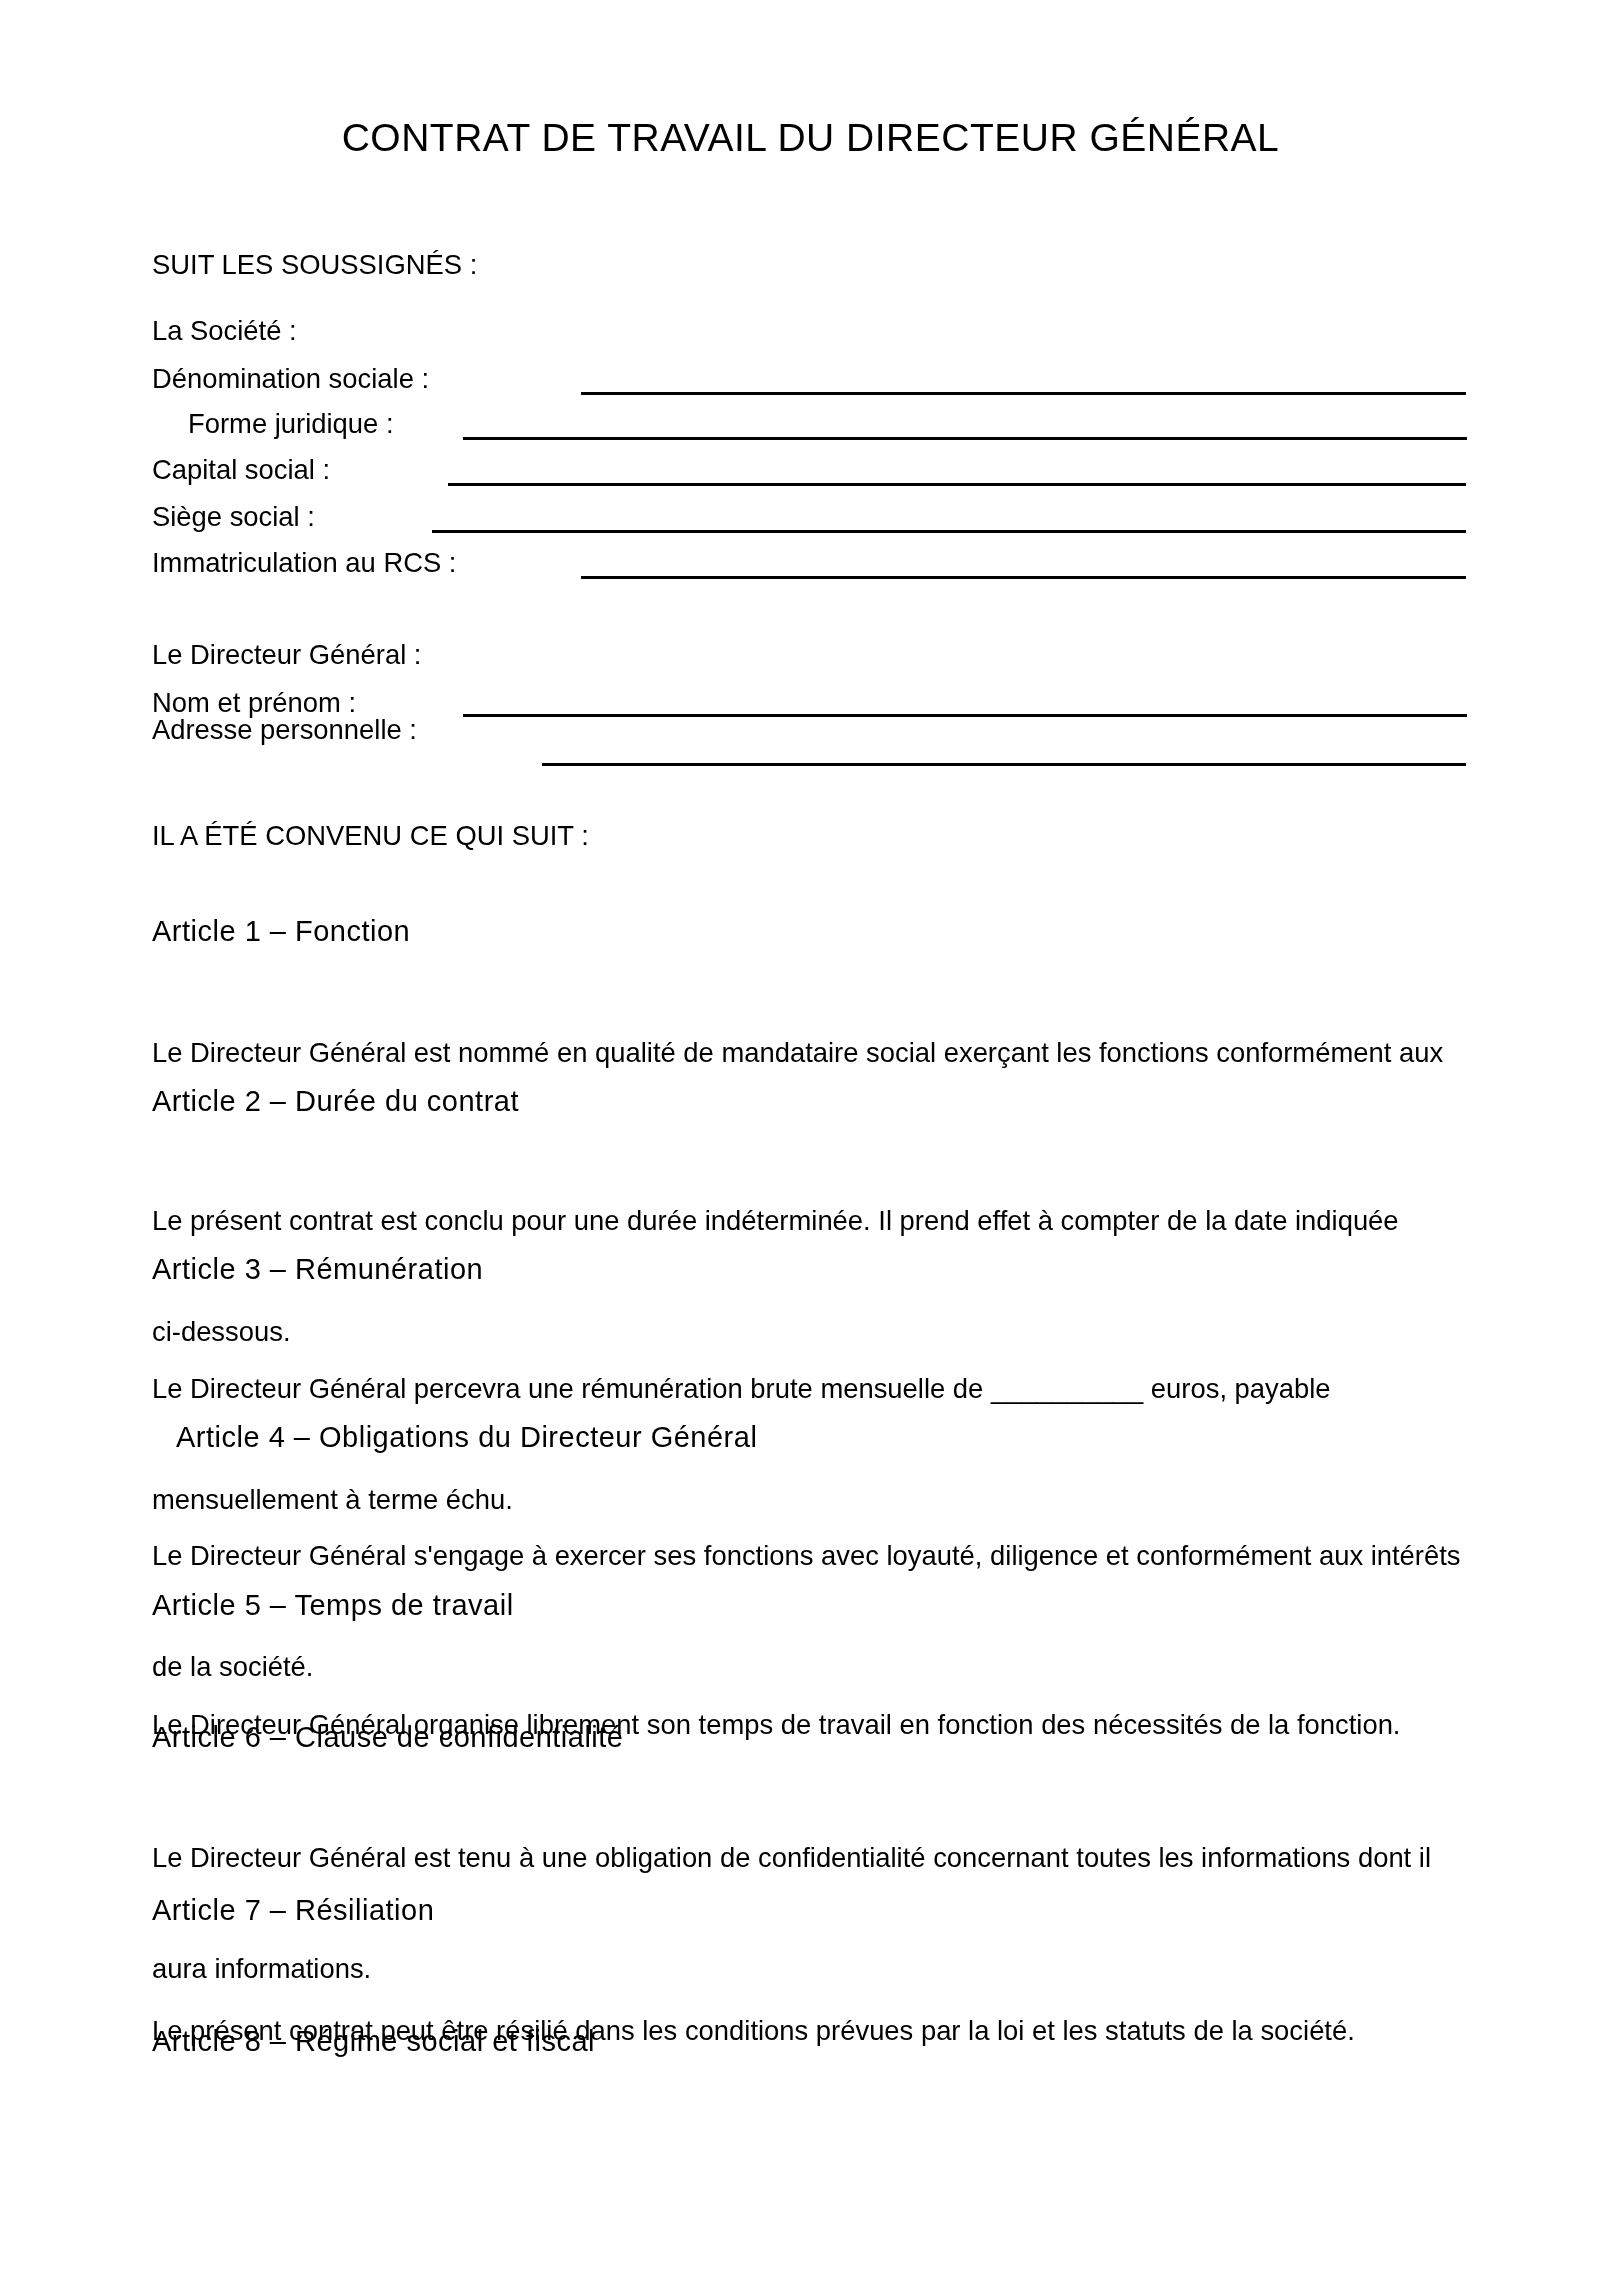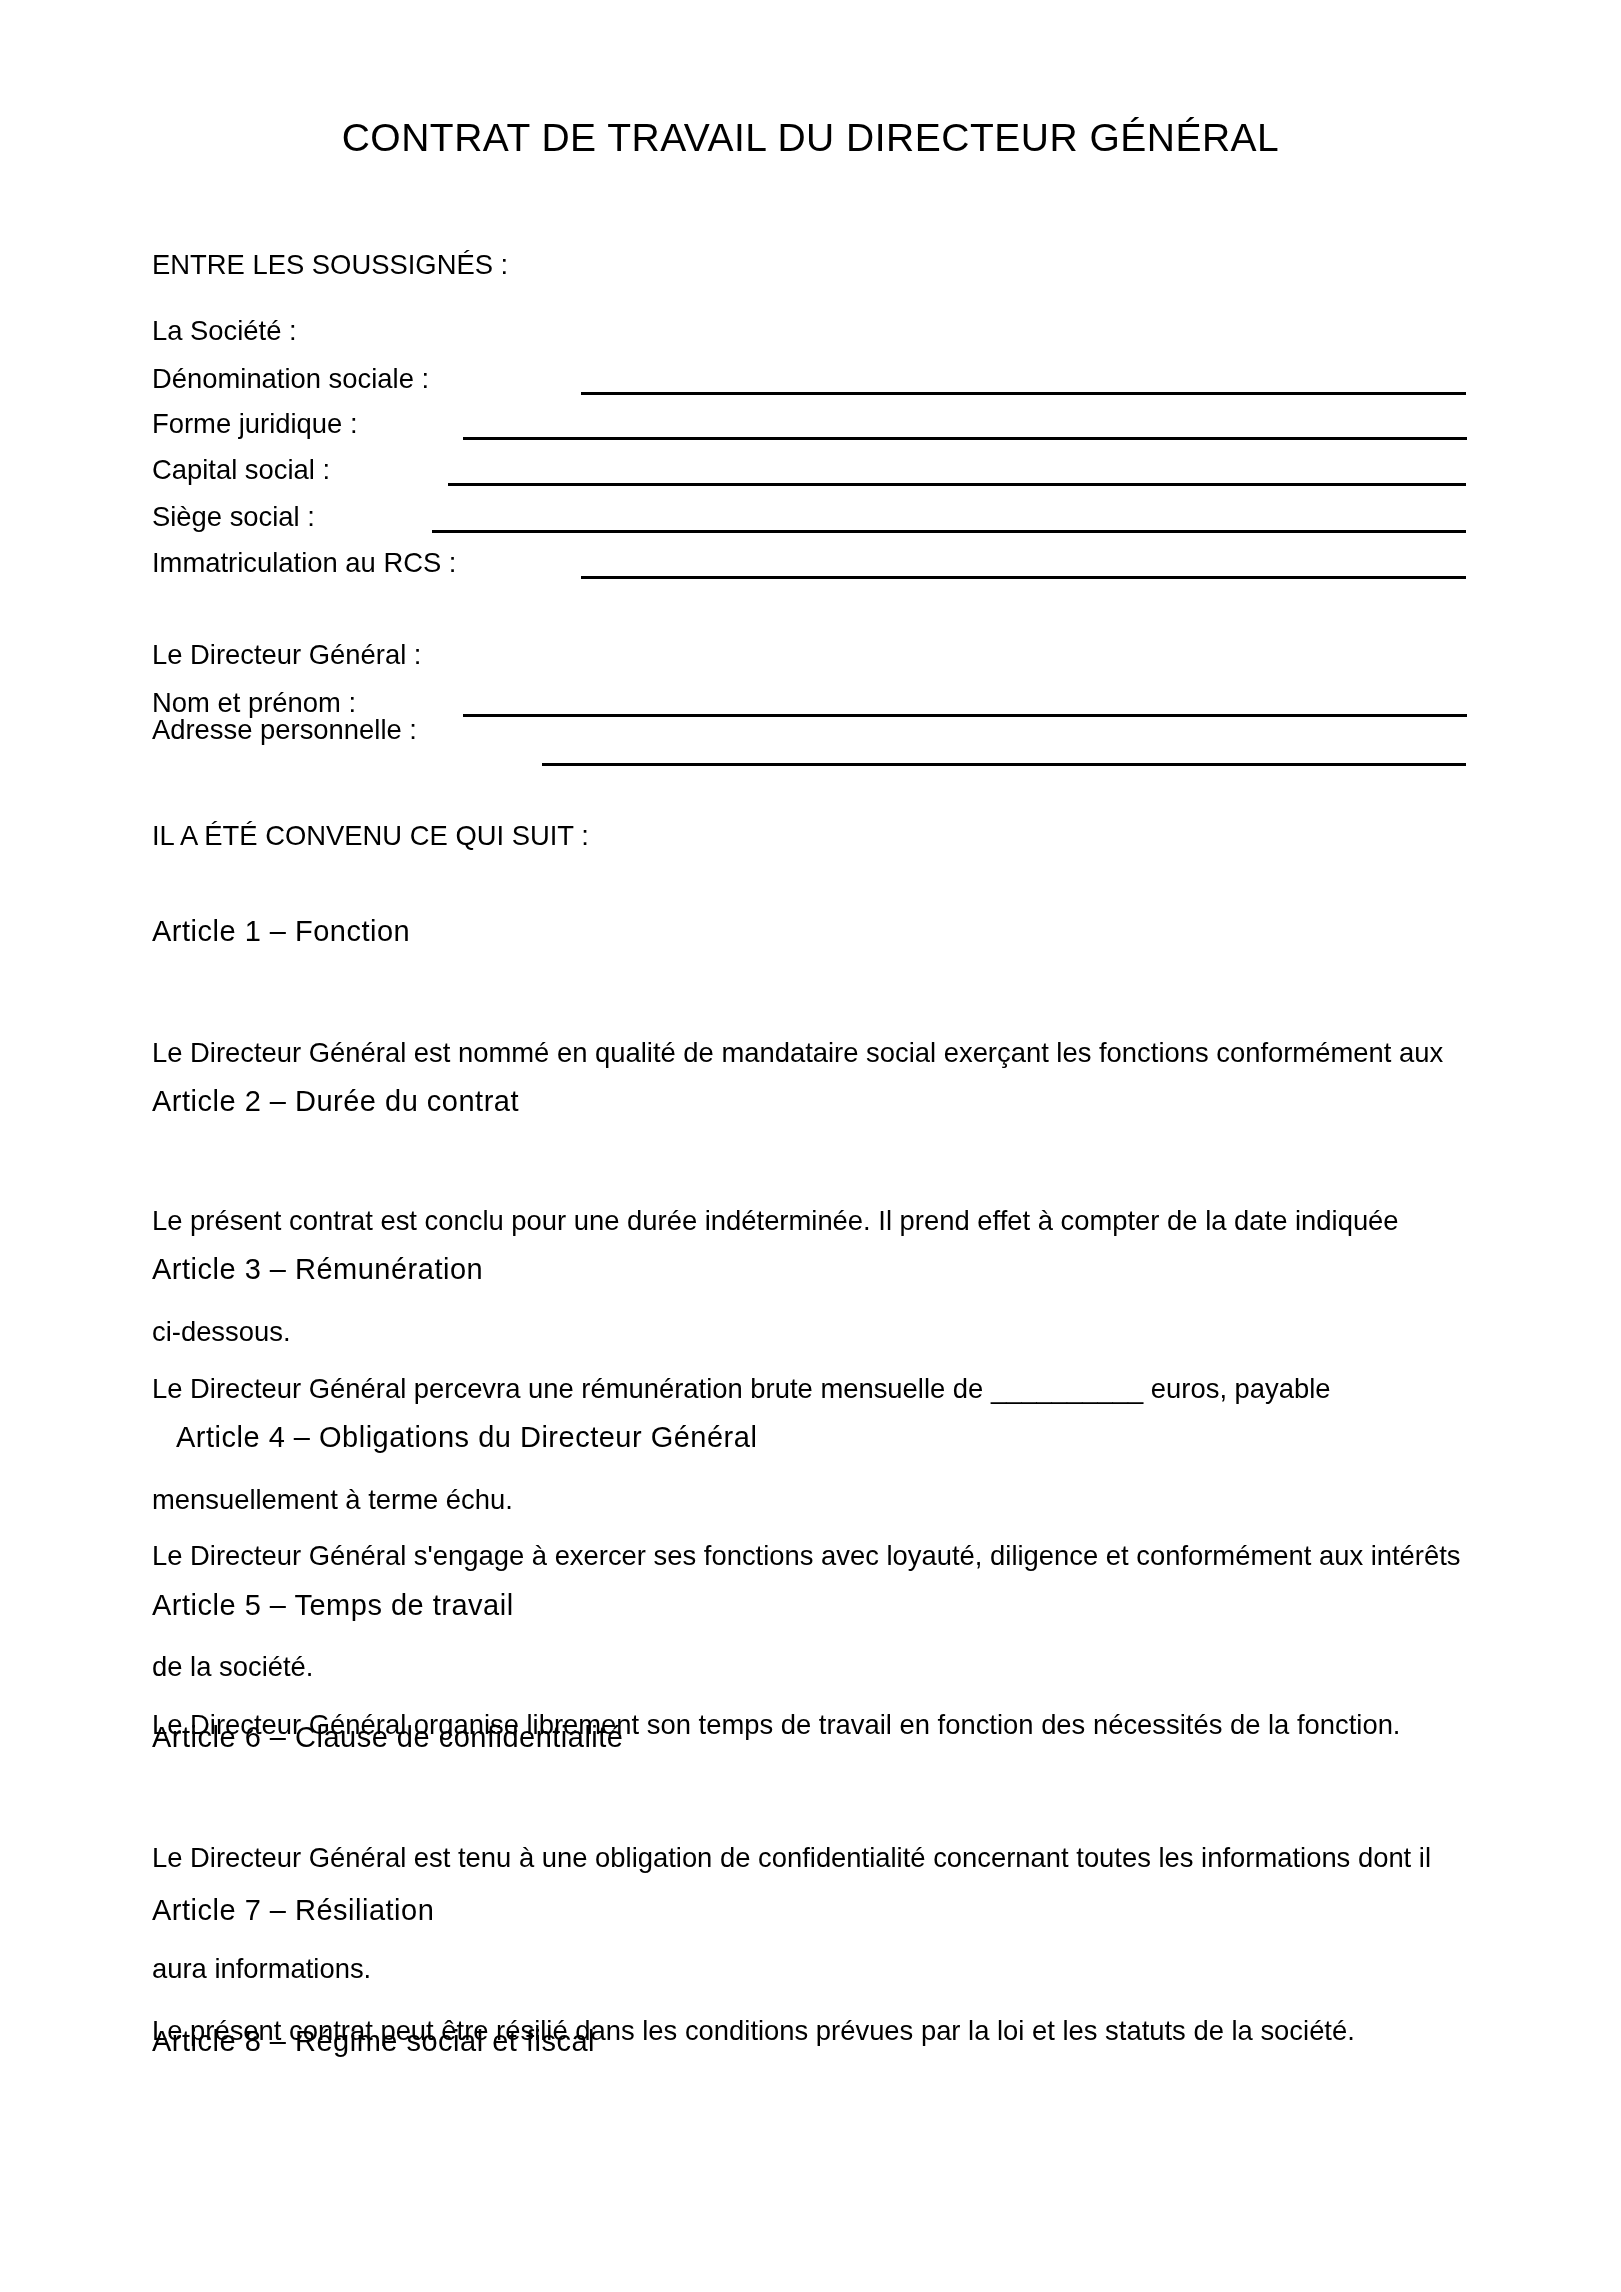--- a/index.html
+++ b/index.html
@@ -47,28 +47,28 @@
     background: #000000;
   }
 </style>
 </head>
 <body>
 
 <div class="page">
 
   <div class="abs doc-title" style="top:114px;">CONTRAT DE TRAVAIL DU DIRECTEUR GÉNÉRAL</div>
 
-  <div class="abs label" style="top:248px;">ENTRE LES SOUSSIGNÉS :</div>
+  <div class="abs label" style="top:248px;">SUIT LES SOUSSIGNÉS :</div>
 
   <div class="abs label" style="top:314px;">La Société :</div>
 
   <div class="abs label" style="top:362px;">Dénomination sociale :</div>
   <div class="fill-line" style="top:392px; left:581px; width:885px;"></div>
 
-  <div class="abs label" style="top:407px;">Forme juridique :</div>
+  <div class="abs label" style="top:407px;margin-left:36px;">Forme juridique :</div>
   <div class="fill-line" style="top:437px; left:463px; width:1004px;"></div>
 
   <div class="abs label" style="top:453px;">Capital social :</div>
   <div class="fill-line" style="top:483px; left:448px; width:1018px;"></div>
 
   <div class="abs label" style="top:500px;">Siège social :</div>
   <div class="fill-line" style="top:530px; left:432px; width:1034px;"></div>
 
   <div class="abs label" style="top:546px;">Immatriculation au RCS :</div>
   <div class="fill-line" style="top:576px; left:581px; width:885px;"></div>

